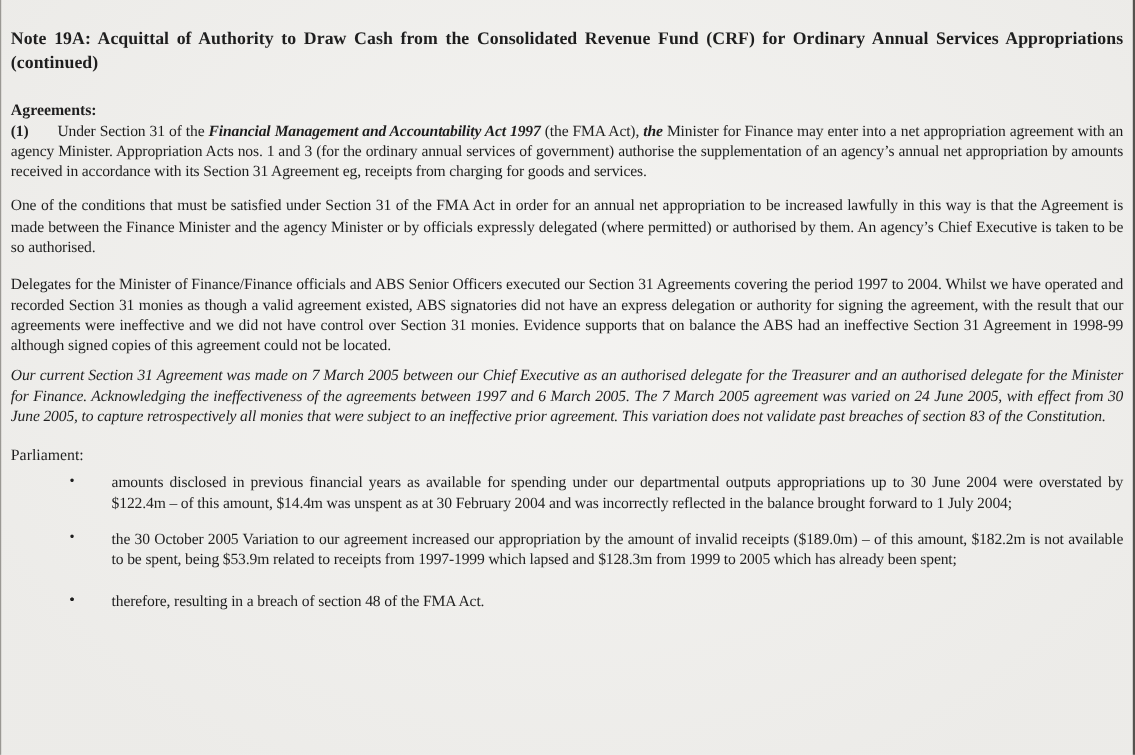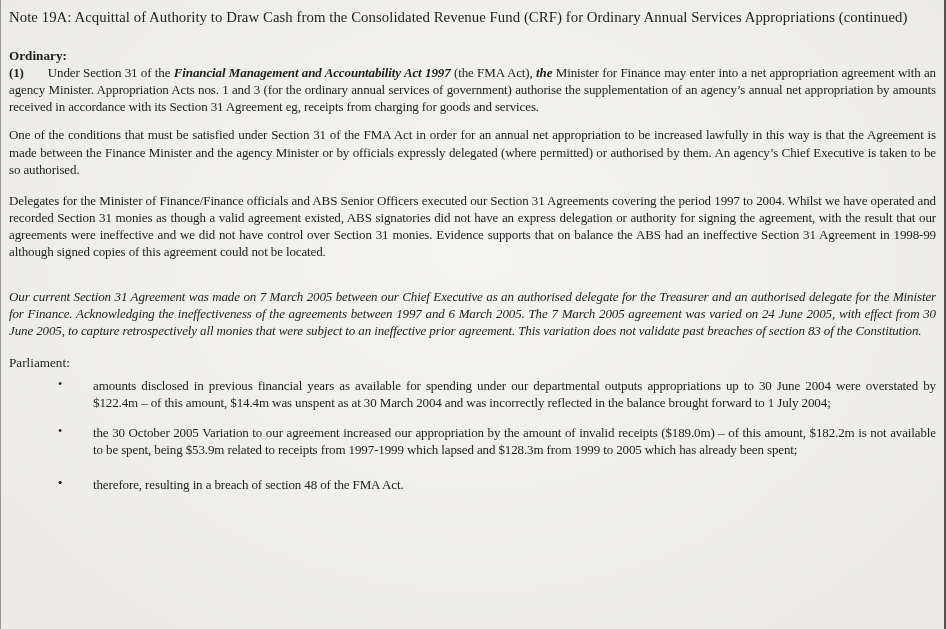--- a/index.html
+++ b/index.html
@@ -29,43 +29,43 @@
     position: absolute;
     top: 0;
     bottom: 0;
     pointer-events: none;
   }
   .edge-left  { left: 0;  width: 1px; background: #9a9893; }
   .edge-right { right: 0; width: 2px; background: #55534f; }
 
   .title {
     font-size: 14.8px;
-    font-weight: normal;
+    font-weight: bold;
     line-height: 20px;
-    margin: 0 0 20px 0;
+    margin: 16px 0 20px 0;
     text-align: justify;
     letter-spacing: 0.05px;
   }
   .heading {
     font-size: 13.2px;
     line-height: 17.2px;
     margin: 0;
   }
   .heading.bold { font-weight: bold; }
 
   .para {
     font-size: 13px;
     line-height: 17.1px;
     letter-spacing: -0.12px;
     text-align: justify;
     margin: 0;
   }
   .para.mb-1 { margin-bottom: 11px; }
   .para.mb-2 { margin-bottom: 14px; }
-  .para.mb-3 { margin-bottom: 28px; }
+  .para.mb-3 { margin-bottom: 8px; }
   .para.mb-4 { margin-bottom: 15px; font-style: italic; }
 
   .fn-label { font-weight: bold; }
   .fn-gap { display: inline-block; width: 24px; }
   .italic { font-style: italic; font-weight: bold; }
 
   .accordingly { margin-bottom: 5px; font-size: 13.2px; }
 
   .bullets {
     list-style: none;
@@ -92,31 +92,31 @@
 </style>
 </head>
 <body>
 
 <div class="page">
   <div class="edge edge-left"></div>
   <div class="edge edge-right"></div>
 
   <h1 class="title">Note 19A:  Acquittal of Authority to Draw Cash from the Consolidated Revenue Fund (CRF) for Ordinary Annual Services Appropriations (continued)</h1>
 
-  <p class="heading bold">Ordinary:</p>
+  <p class="heading bold">Agreements:</p>
 
   <p class="para mb-1"><span class="fn-label">(1)</span><span class="fn-gap"></span><span>Under Section 31 of the </span><span class="italic">Financial Management and Accountability Act 1997</span><span> (the FMA Act), </span><span class="italic">the</span><span> Minister for Finance may enter into a net appropriation agreement with an agency Minister.  Appropriation Acts nos. 1 and 3 (for the ordinary annual services of government) authorise the supplementation of an agency’s annual net appropriation by amounts received in accordance with its Section 31 Agreement eg, receipts from charging for goods and services.</span></p>
 
   <p class="para mb-2">One of the conditions that must be satisfied under Section 31 of the FMA Act in order for an annual net appropriation to be increased lawfully in this way is that the Agreement is made between the Finance Minister and the agency Minister or by officials expressly delegated (where permitted) or authorised by them.  An agency’s Chief Executive is taken to be so authorised.</p>
 
   <p class="para mb-3">Delegates for the Minister of Finance/Finance officials and ABS Senior Officers executed our Section 31 Agreements covering the period 1997 to 2004. Whilst we have operated and recorded Section 31 monies as though a valid agreement existed, ABS signatories did not have an express delegation or authority for signing the agreement, with the result that our agreements were ineffective and we did not have control over Section 31 monies.  Evidence supports that on balance the ABS had an ineffective Section 31 Agreement in 1998-99 although signed copies of this agreement could not be located.</p>
 
   <p class="para mb-4">Our current Section 31 Agreement was made on 7 March 2005 between our Chief Executive as an authorised delegate for the Treasurer and an authorised delegate for the Minister for Finance. Acknowledging the ineffectiveness of the agreements between 1997 and 6 March 2005. The 7 March 2005 agreement was varied on 24 June 2005, with effect from 30 June 2005, to capture retrospectively all monies that were subject to an ineffective prior agreement.  This variation does not validate past breaches of section 83 of the Constitution.</p>
 
   <p class="heading accordingly">Parliament:</p>
 
   <ul class="bullets">
-    <li class="bullet-item gap-a"><span class="dot">•</span><span>amounts disclosed in previous financial years as available for spending under our departmental outputs appropriations up to 30 June 2004 were overstated by $122.4m – of this amount, $14.4m was unspent as at 30 March 2004 and was incorrectly reflected in the balance brought forward to 1 July 2004;</span></li>
+    <li class="bullet-item gap-a"><span class="dot">•</span><span>amounts disclosed in previous financial years as available for spending under our departmental outputs appropriations up to 30 June 2004 were overstated by $122.4m – of this amount, $14.4m was unspent as at 30 February 2004 and was incorrectly reflected in the balance brought forward to 1 July 2004;</span></li>
     <li class="bullet-item gap-b"><span class="dot">•</span><span>the 30 October 2005 Variation to our agreement increased our appropriation by the amount of invalid receipts ($189.0m) – of this amount, $182.2m is not available to be spent, being $53.9m related to receipts from 1997-1999 which lapsed and $128.3m from 1999 to 2005 which has already been spent;</span></li>
     <li class="bullet-item gap-c"><span class="dot">•</span></li>
     <li class="bullet-item"><span class="dot">•</span><span>therefore, resulting in a breach of section 48 of the FMA Act.</span></li>
   </ul>
 </div>
 
 </body></html>

